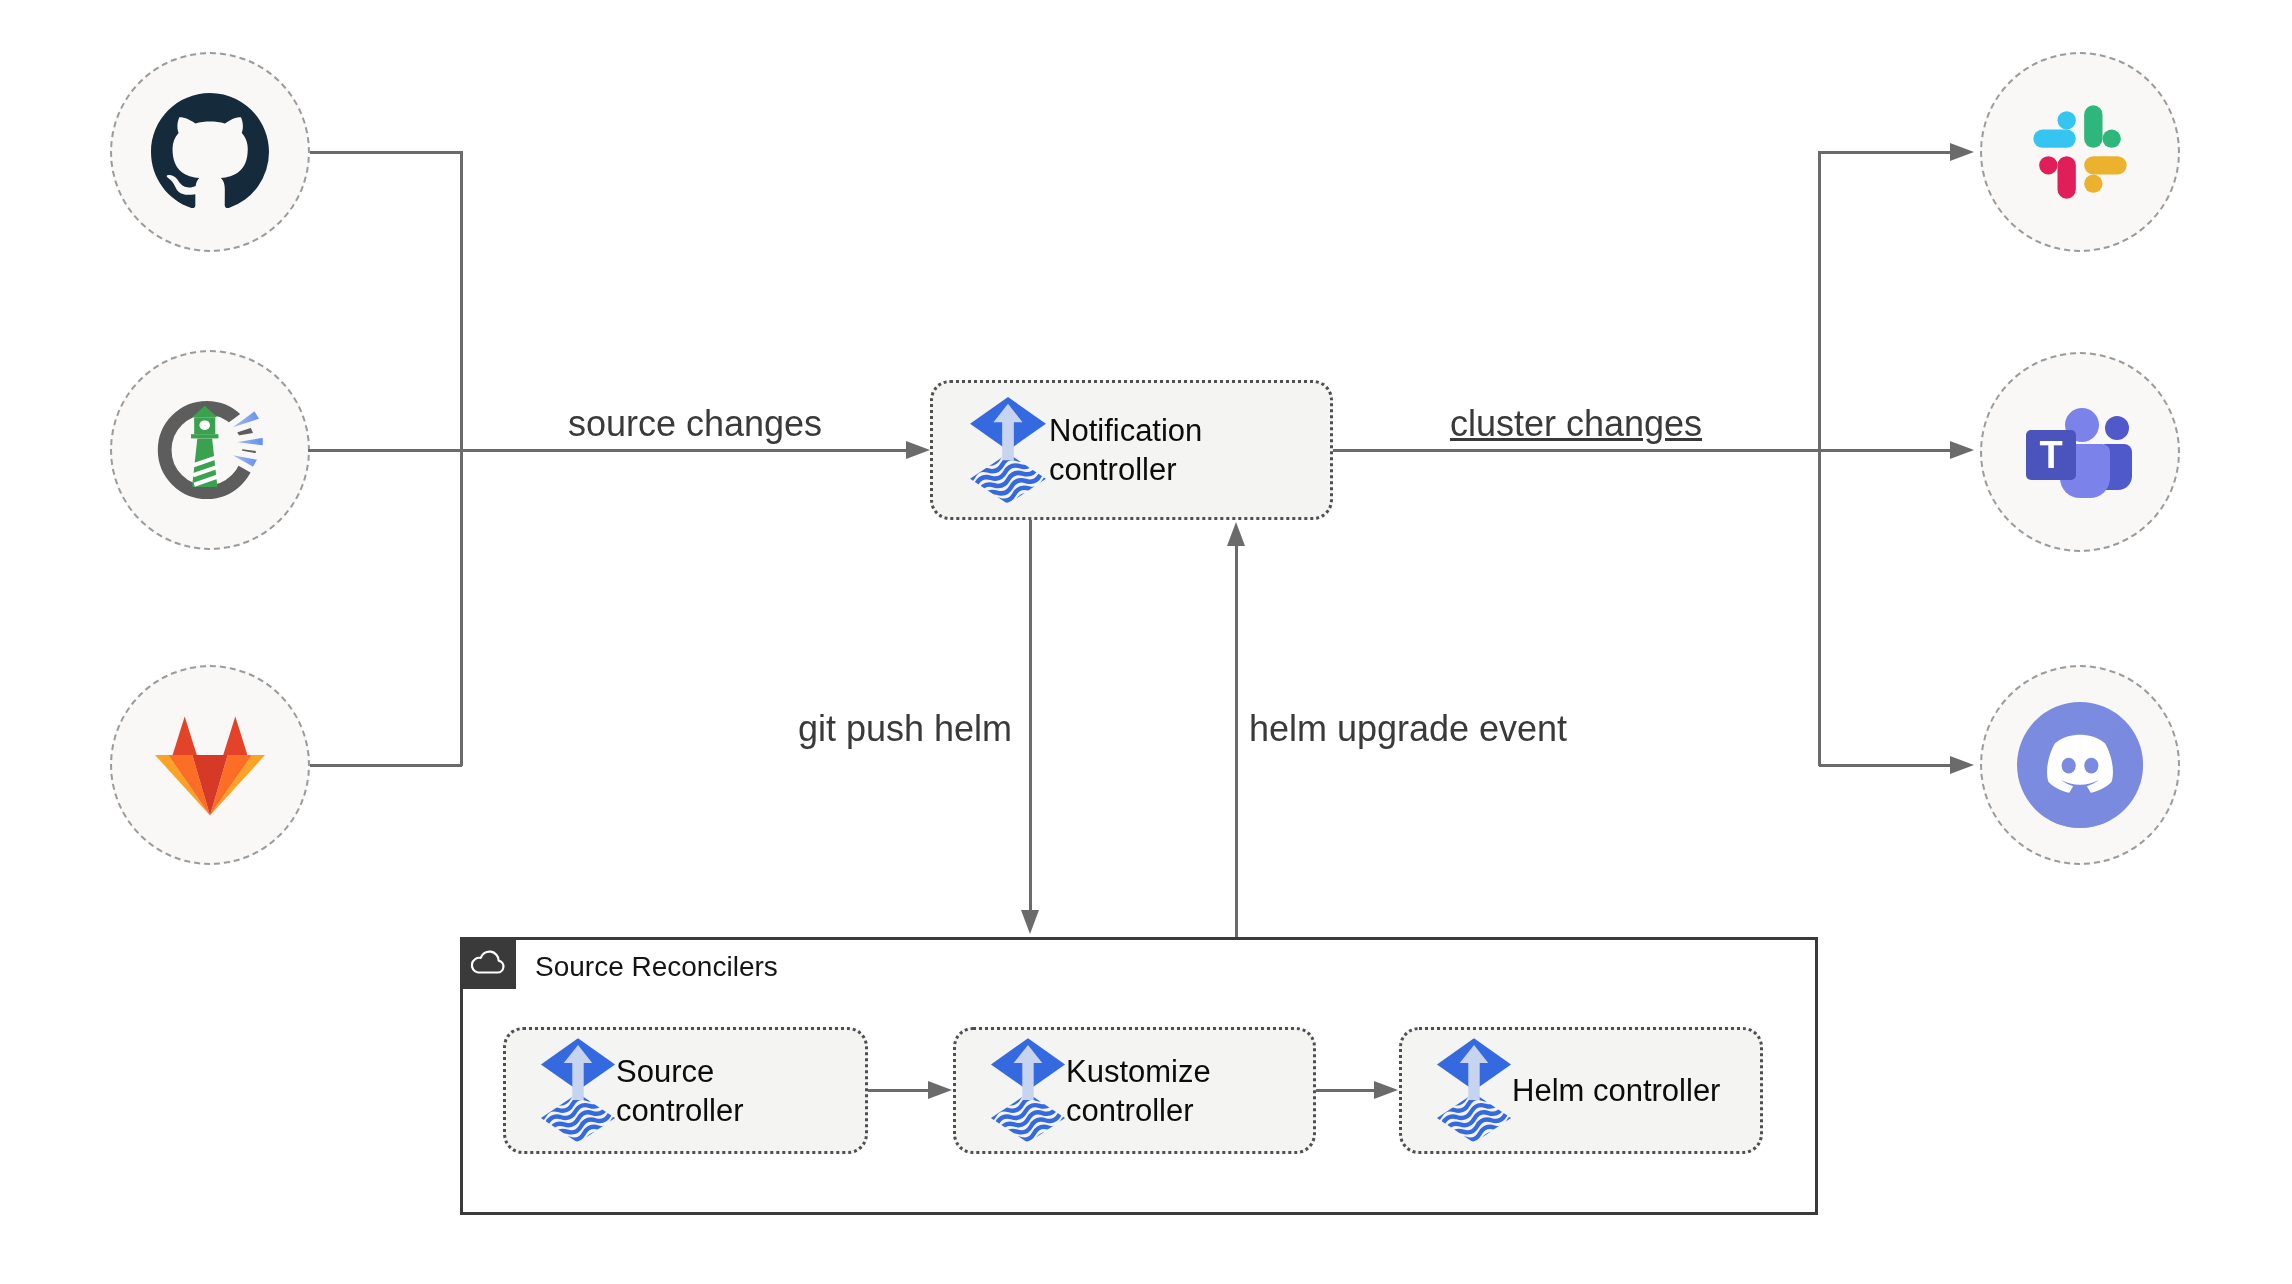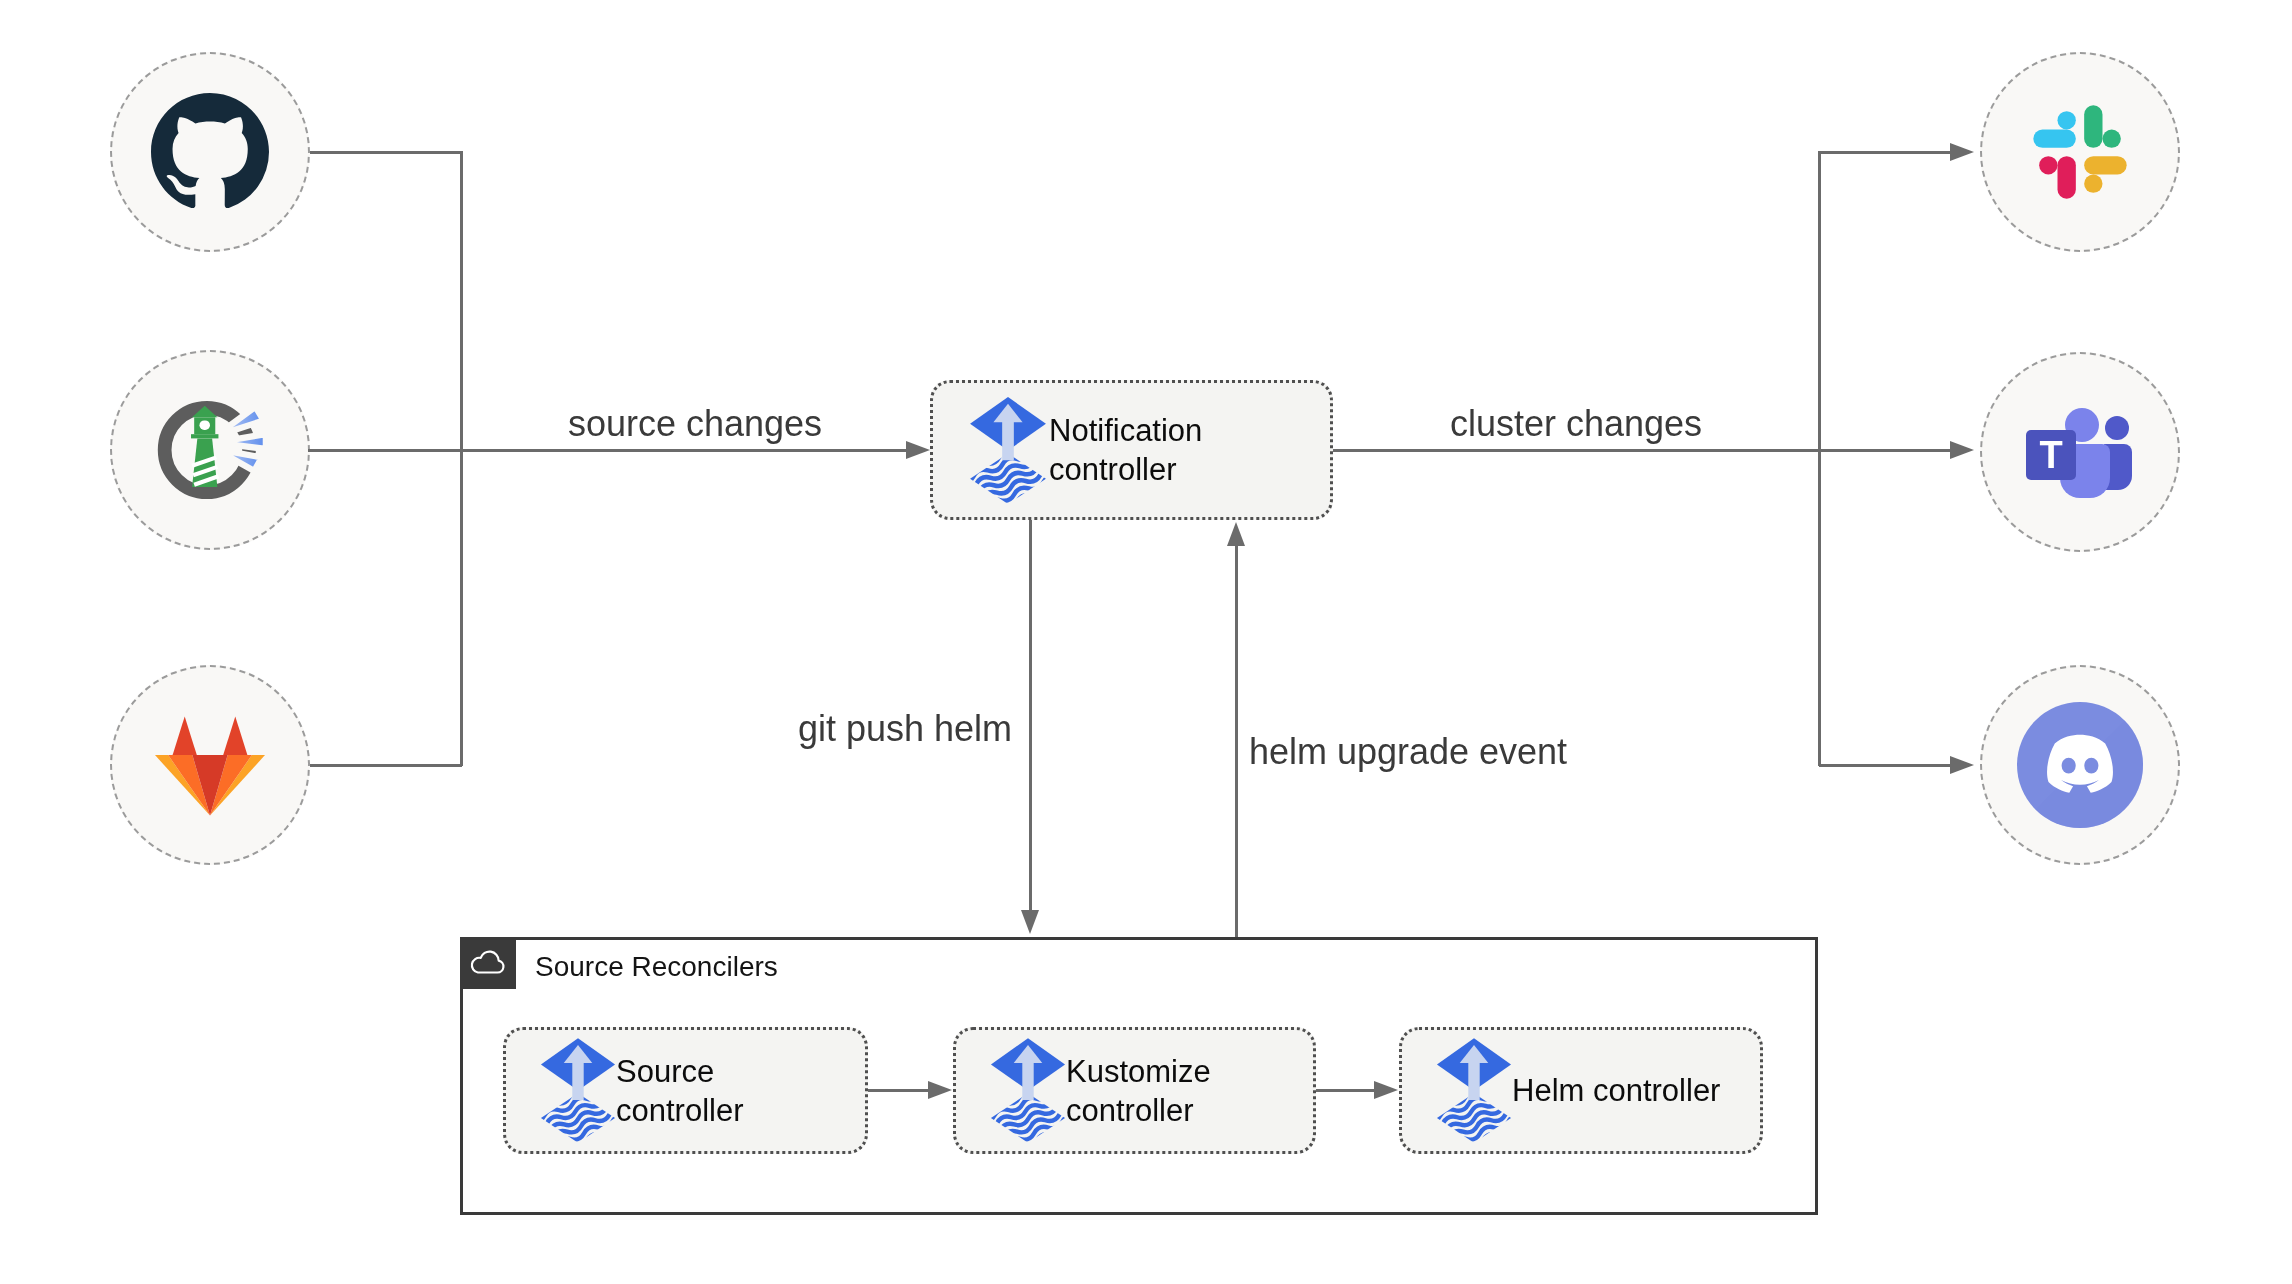--- a/index.html
+++ b/index.html
@@ -136,34 +136,34 @@
   <div class="hline" style="left:310px; top:150.5px; width:152px;"></div>
   <div class="hline" style="left:310px; top:763.5px; width:152px;"></div>
   <div class="vline" style="left:459.5px; top:150.5px; height:615px;"></div>
 
   <div class="hline" style="left:308px; top:448.5px; width:600px;"></div>
   <div class="head-right" style="left:906px; top:441px;"></div>
   <div class="edge-label" style="left:695px; top:403px;">source changes</div>
 
   <div class="hline" style="left:1333px; top:448.5px; width:619px;"></div>
   <div class="head-right" style="left:1950px; top:441px;"></div>
-  <div class="edge-label" style="left:1576px; top:403px;">cluster changes</div>
+  <div class="edge-label" style="left:1576px; top:403px;text-decoration:underline;">cluster changes</div>
   <div class="vline" style="left:1817.5px; top:150.5px; height:615px;"></div>
   <div class="hline" style="left:1819px; top:150.5px; width:133px;"></div>
   <div class="head-right" style="left:1950px; top:143px;"></div>
   <div class="hline" style="left:1819px; top:763.5px; width:133px;"></div>
   <div class="head-right" style="left:1950px; top:756px;"></div>
 
   <div class="vline" style="left:1028.5px; top:520px; height:390px;"></div>
   <div class="head-down" style="left:1021px; top:910px;"></div>
   <div class="edge-label" style="left:905px; top:708px;">git push helm</div>
 
   <div class="vline" style="left:1234.5px; top:546px; height:391px;"></div>
   <div class="head-up" style="left:1227px; top:522px;"></div>
-  <div class="edge-label" style="left:1408px; top:708px;margin-top:23px;">helm upgrade event</div>
+  <div class="edge-label" style="left:1408px; top:708px;">helm upgrade event</div>
 
   <div class="node" style="left:930px; top:380px; width:403px; height:140px;">
     <span class="icon-slot" style="width:82px;">
 <svg width="78" height="107" viewBox="0 0 80 110">
   <polygon points="40,0 79,27.5 40,55 1,27.5" fill="#3569e0"></polygon>
   <g clip-path="url(#fxclip)">
     <clipPath id="fxclip">
               <polygon points="40,58 79,84 40,110 1,84"></polygon>
             </clipPath>
     <g transform="rotate(-22 40 84)">

